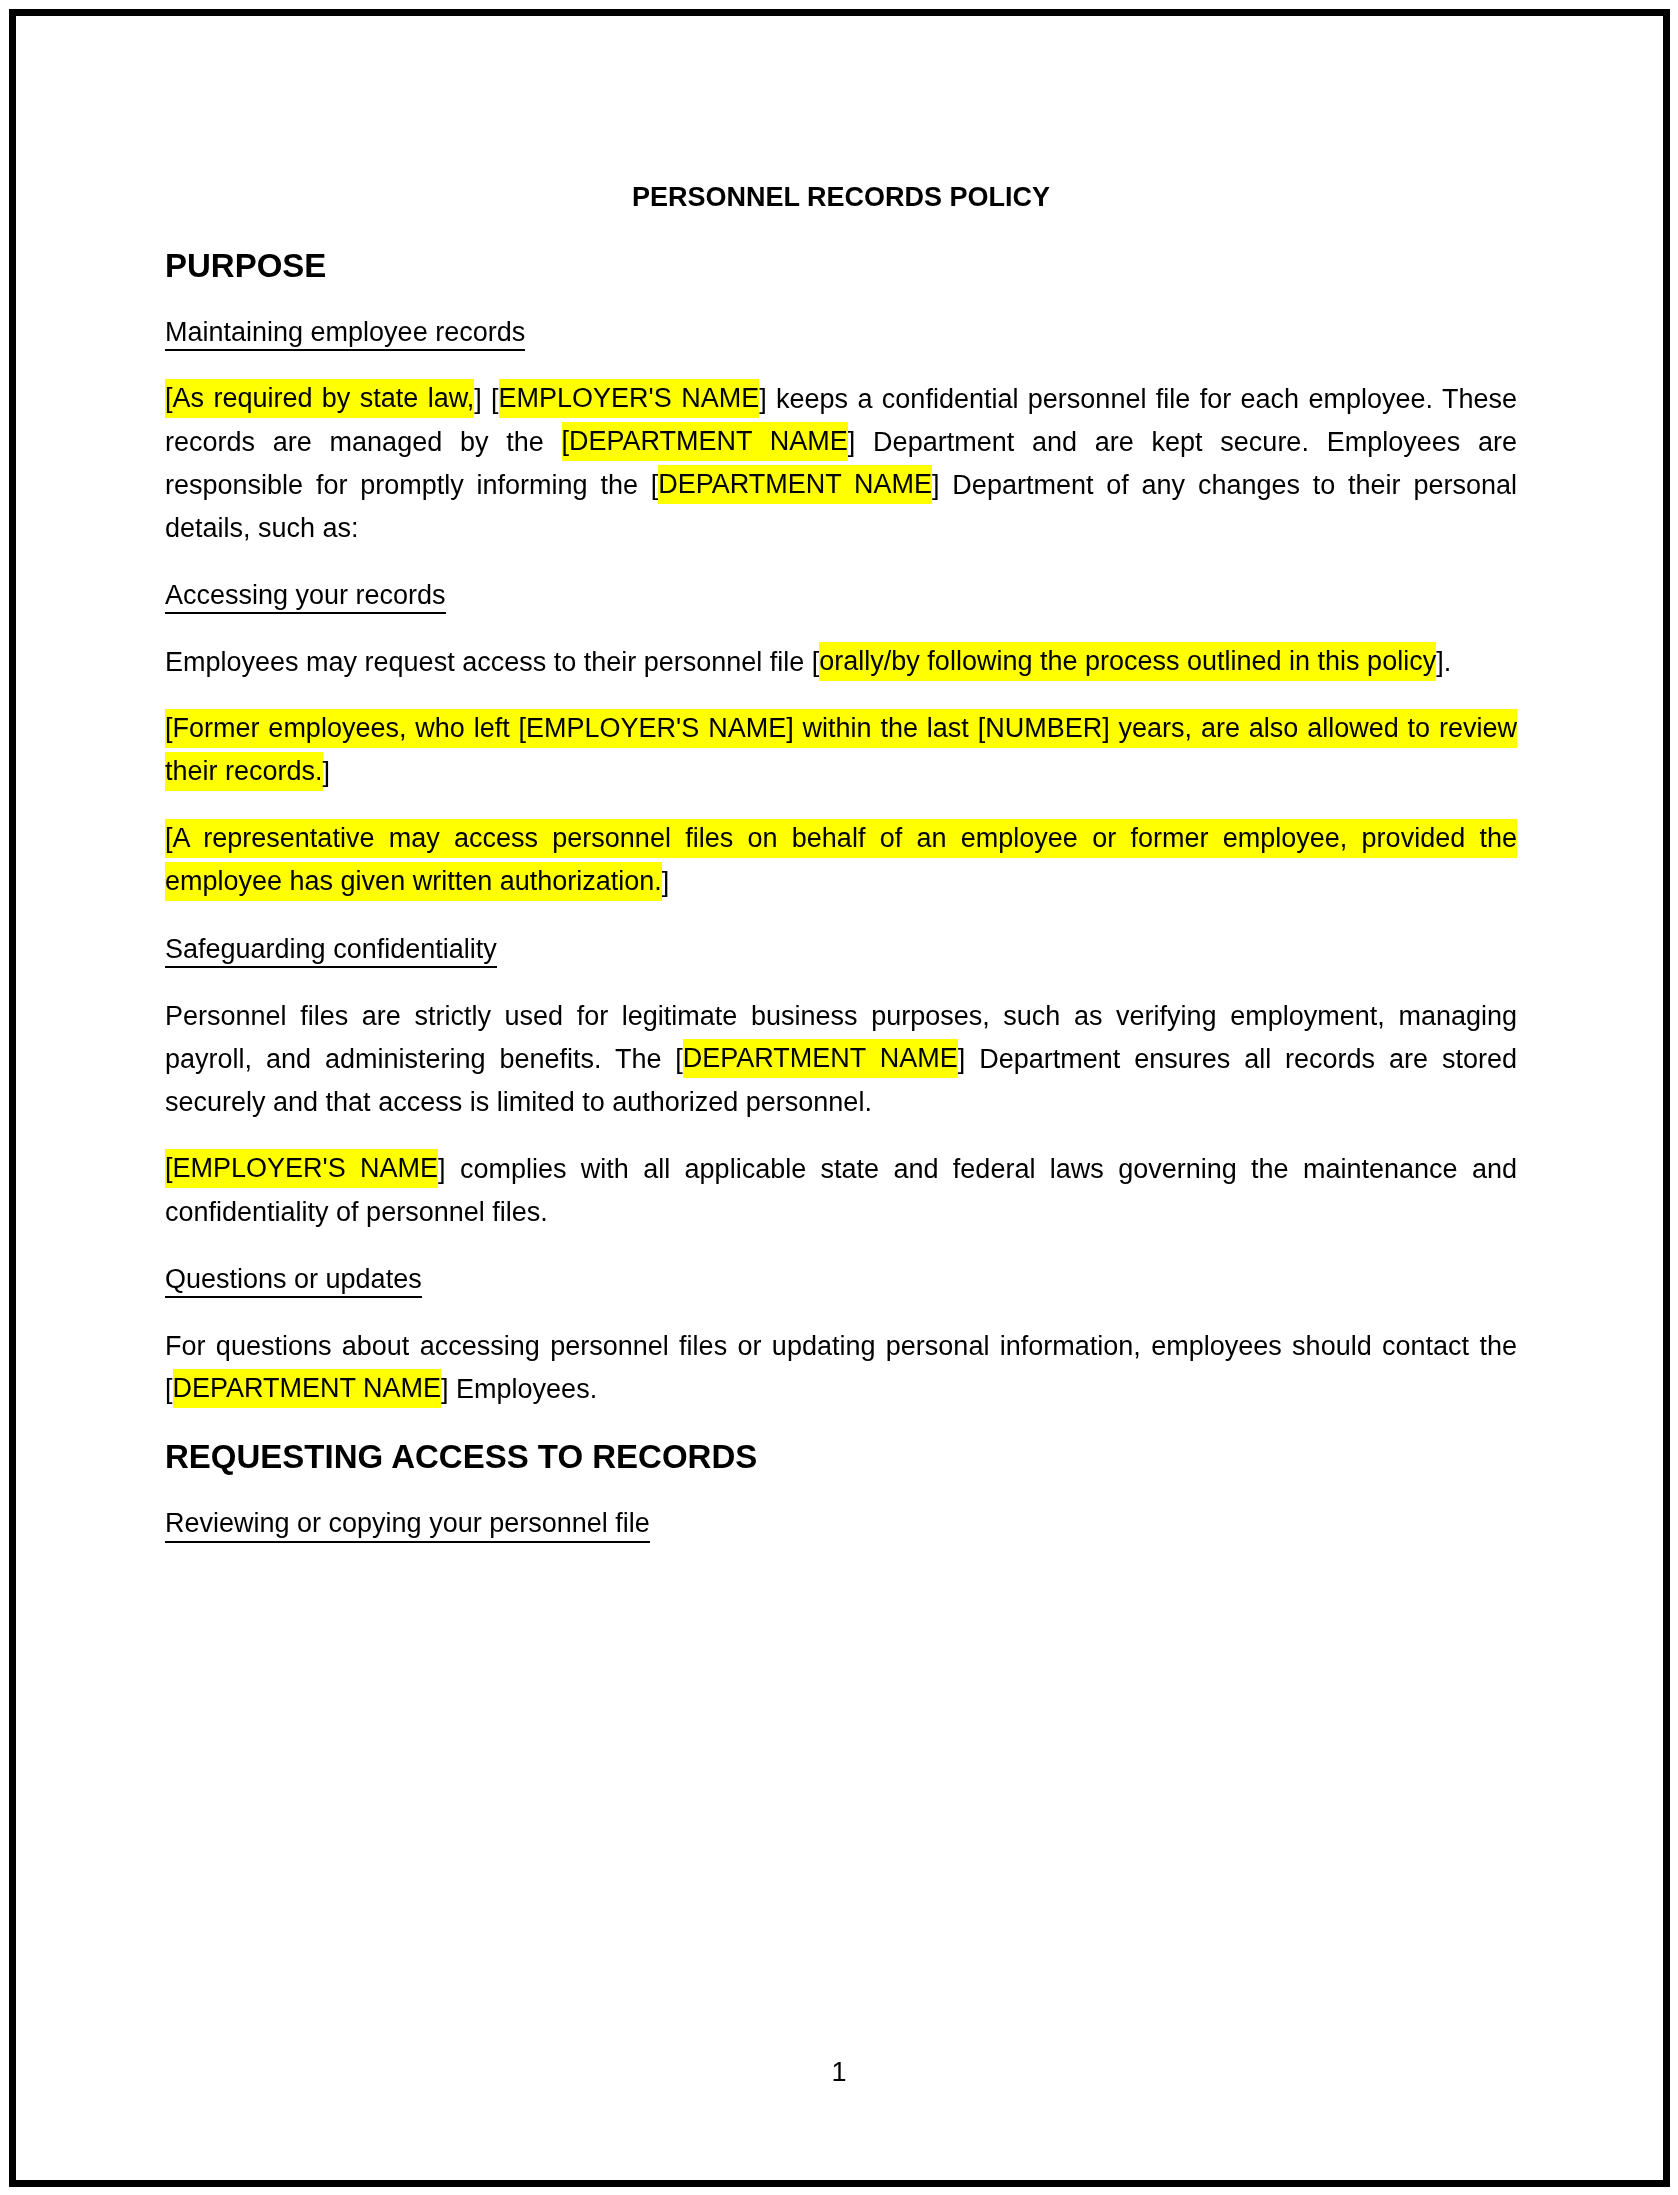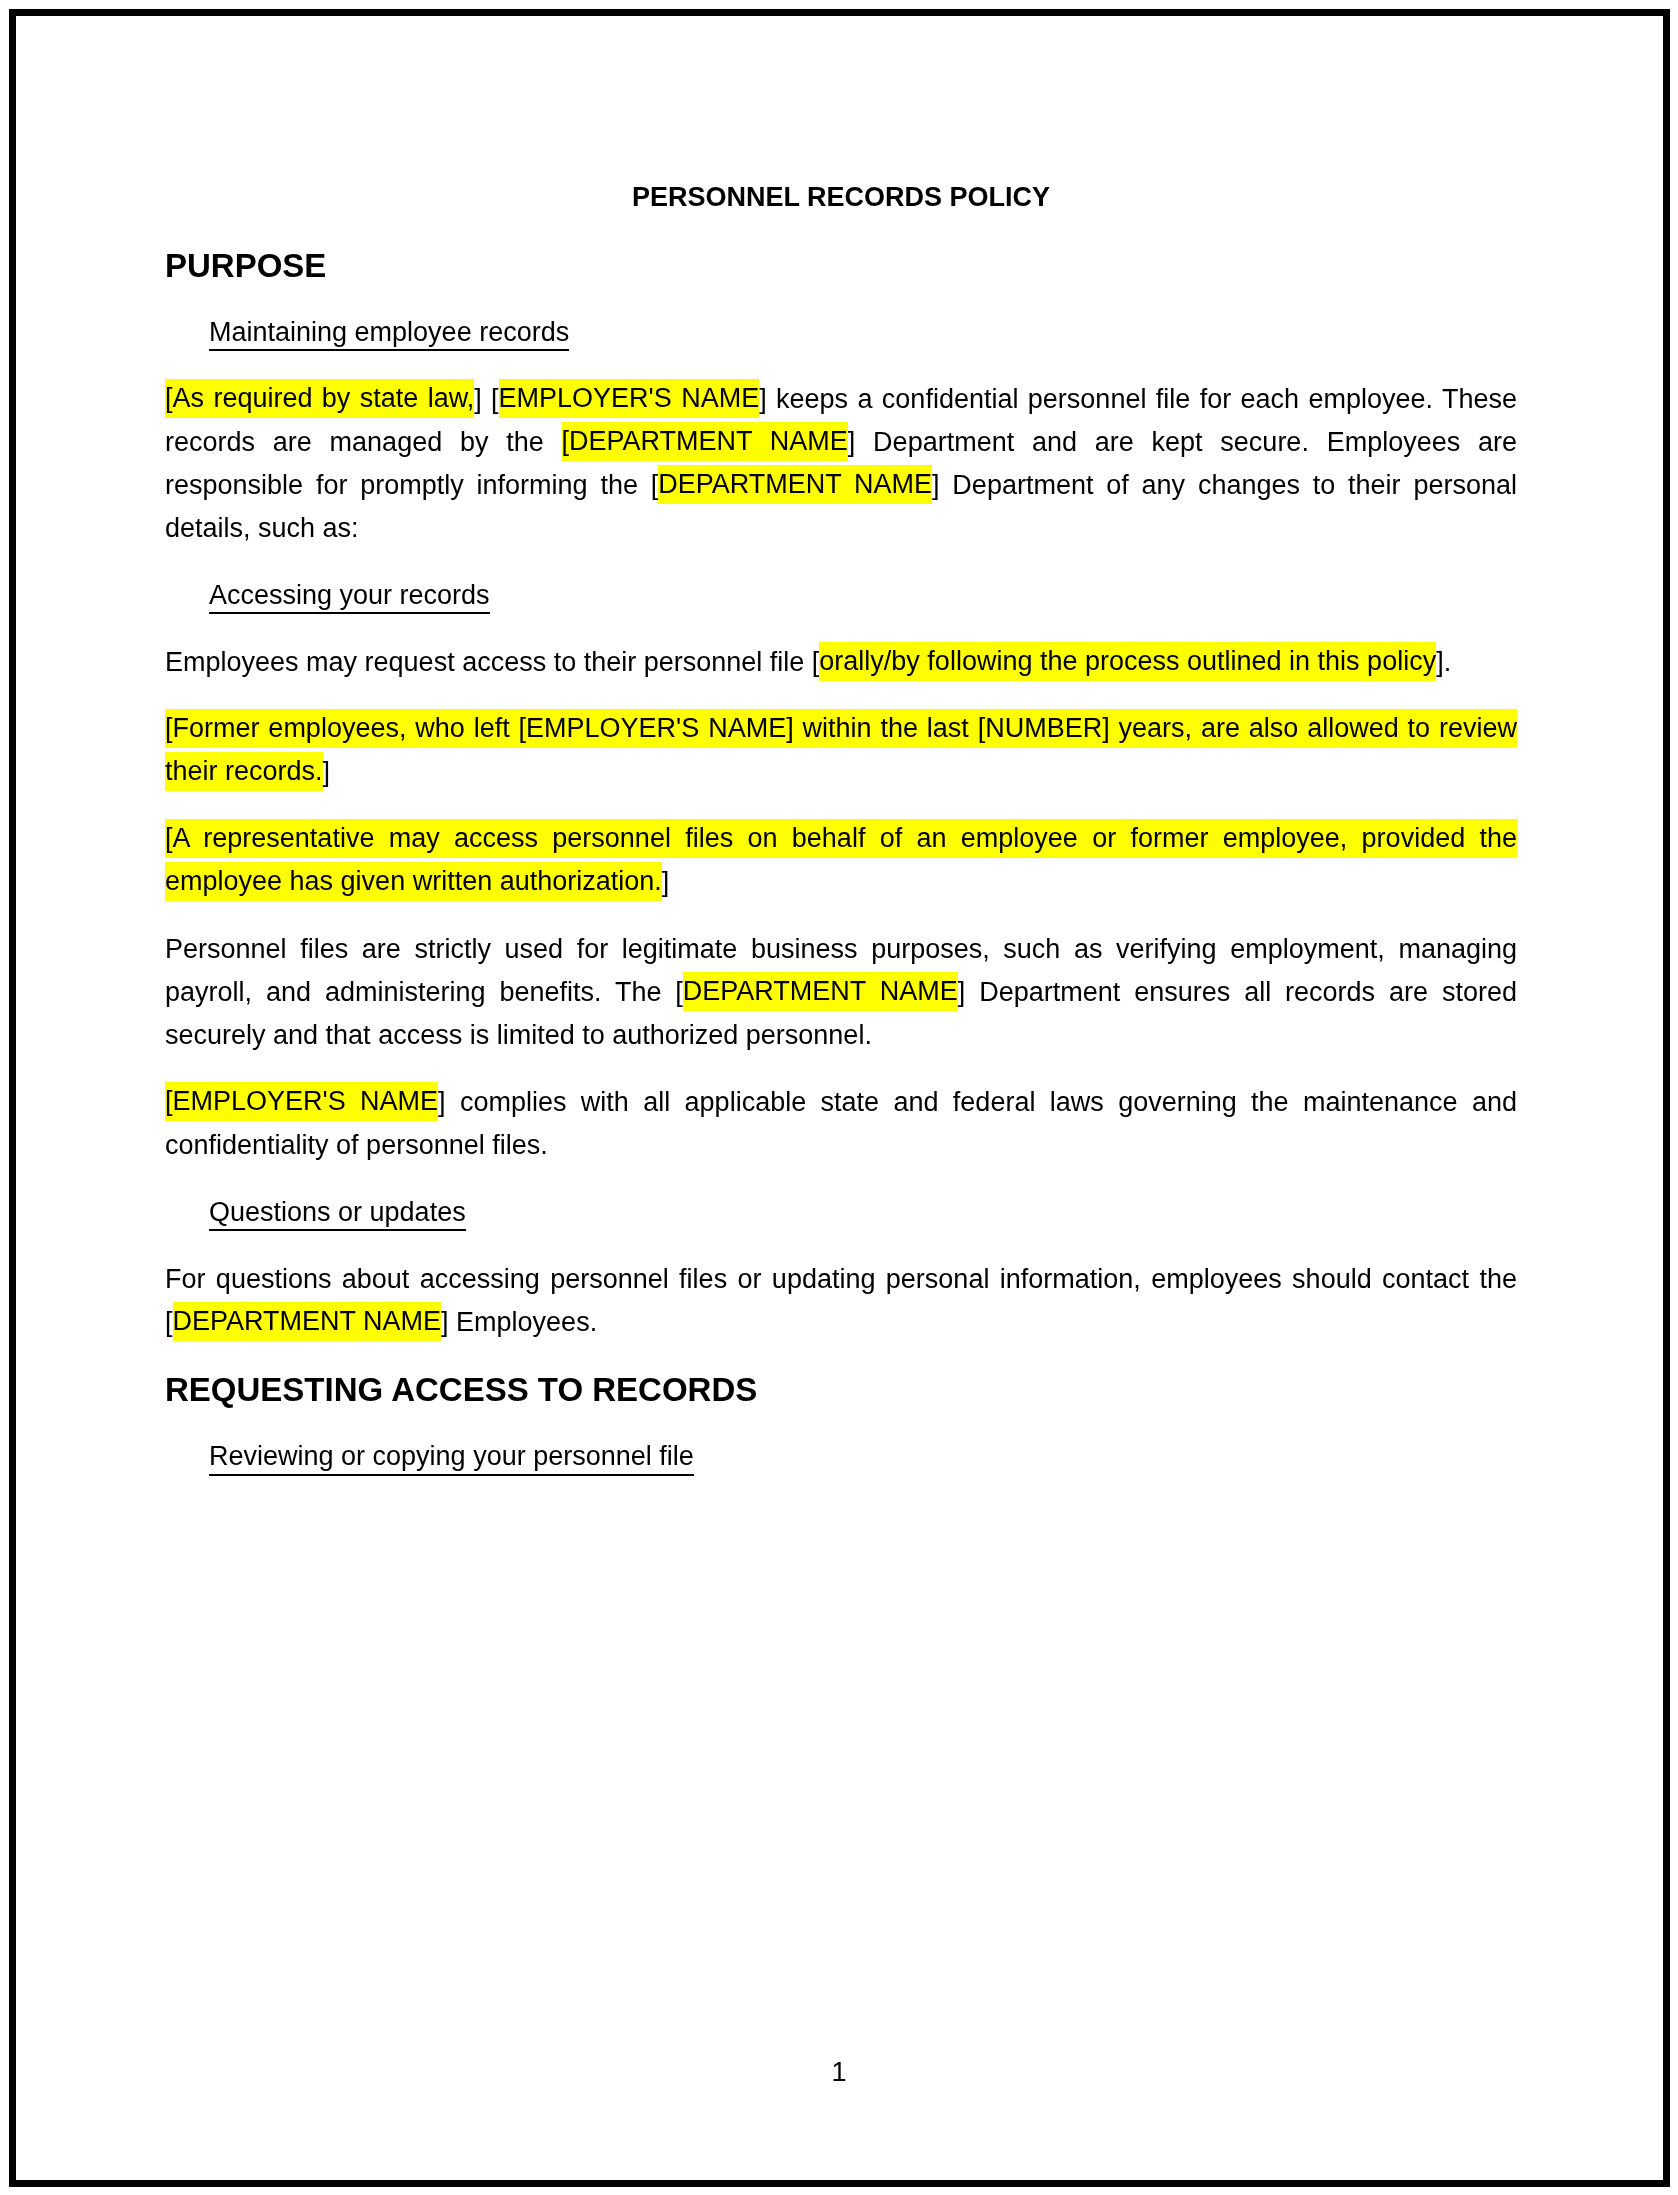--- a/index.html
+++ b/index.html
@@ -49,21 +49,20 @@
   }
   .subheading {
     margin: 24px 0 0 0;
     font-size: 27px;
     font-weight: 400;
     line-height: 43px;
   }
   .subheading .u {
     border-bottom: 2.6px solid #000000;
     padding-bottom: 2.6px;
-    margin-left: 44px;
   }
   p.para {
     margin: 24px 0 0 0;
     text-align: justify;
   }
   ul.bullet-list {
     margin: 24px 0 0 0;
     padding: 0;
     list-style: none;
   }
@@ -111,20 +110,21 @@
     <h3 class="subheading"><span class="u">Accessing your records</span></h3>
 
     <p class="para"><span>Employees may request access to their personnel file [</span><span class="hl">orally/by following the process outlined in this policy</span><span>].</span></p>
 
     <p class="para"><span class="hl">[Former employees, who left [EMPLOYER'S NAME] within the last [NUMBER] years, are also allowed to review their records.</span><span>]</span></p>
 
     <p class="para"><span class="hl">[A representative may access personnel files on behalf of an employee or former employee, provided the employee has given written authorization.</span><span>]</span></p>
 
 
 
+    <h3 class="subheading"><span class="u">Safeguarding confidentiality</span></h3>
 
     <p class="para"><span>Personnel files are strictly used for legitimate business purposes, such as verifying employment, managing payroll, and administering benefits. The [</span><span class="hl">DEPARTMENT NAME</span><span>] Department ensures all records are stored securely and that access is limited to authorized personnel.</span></p>
 
     <p class="para"><span class="hl">[EMPLOYER'S NAME</span><span>] complies with all applicable state and federal laws governing the maintenance and confidentiality of personnel files.</span></p>
 
     <h3 class="subheading"><span class="u">Questions or updates</span></h3>
 
     <p class="para"><span>For questions about accessing personnel files or updating personal information, employees should contact the [</span><span class="hl">DEPARTMENT NAME</span><span>] Employees.</span></p>
 
     <h2 class="heading">REQUESTING ACCESS TO RECORDS</h2>

